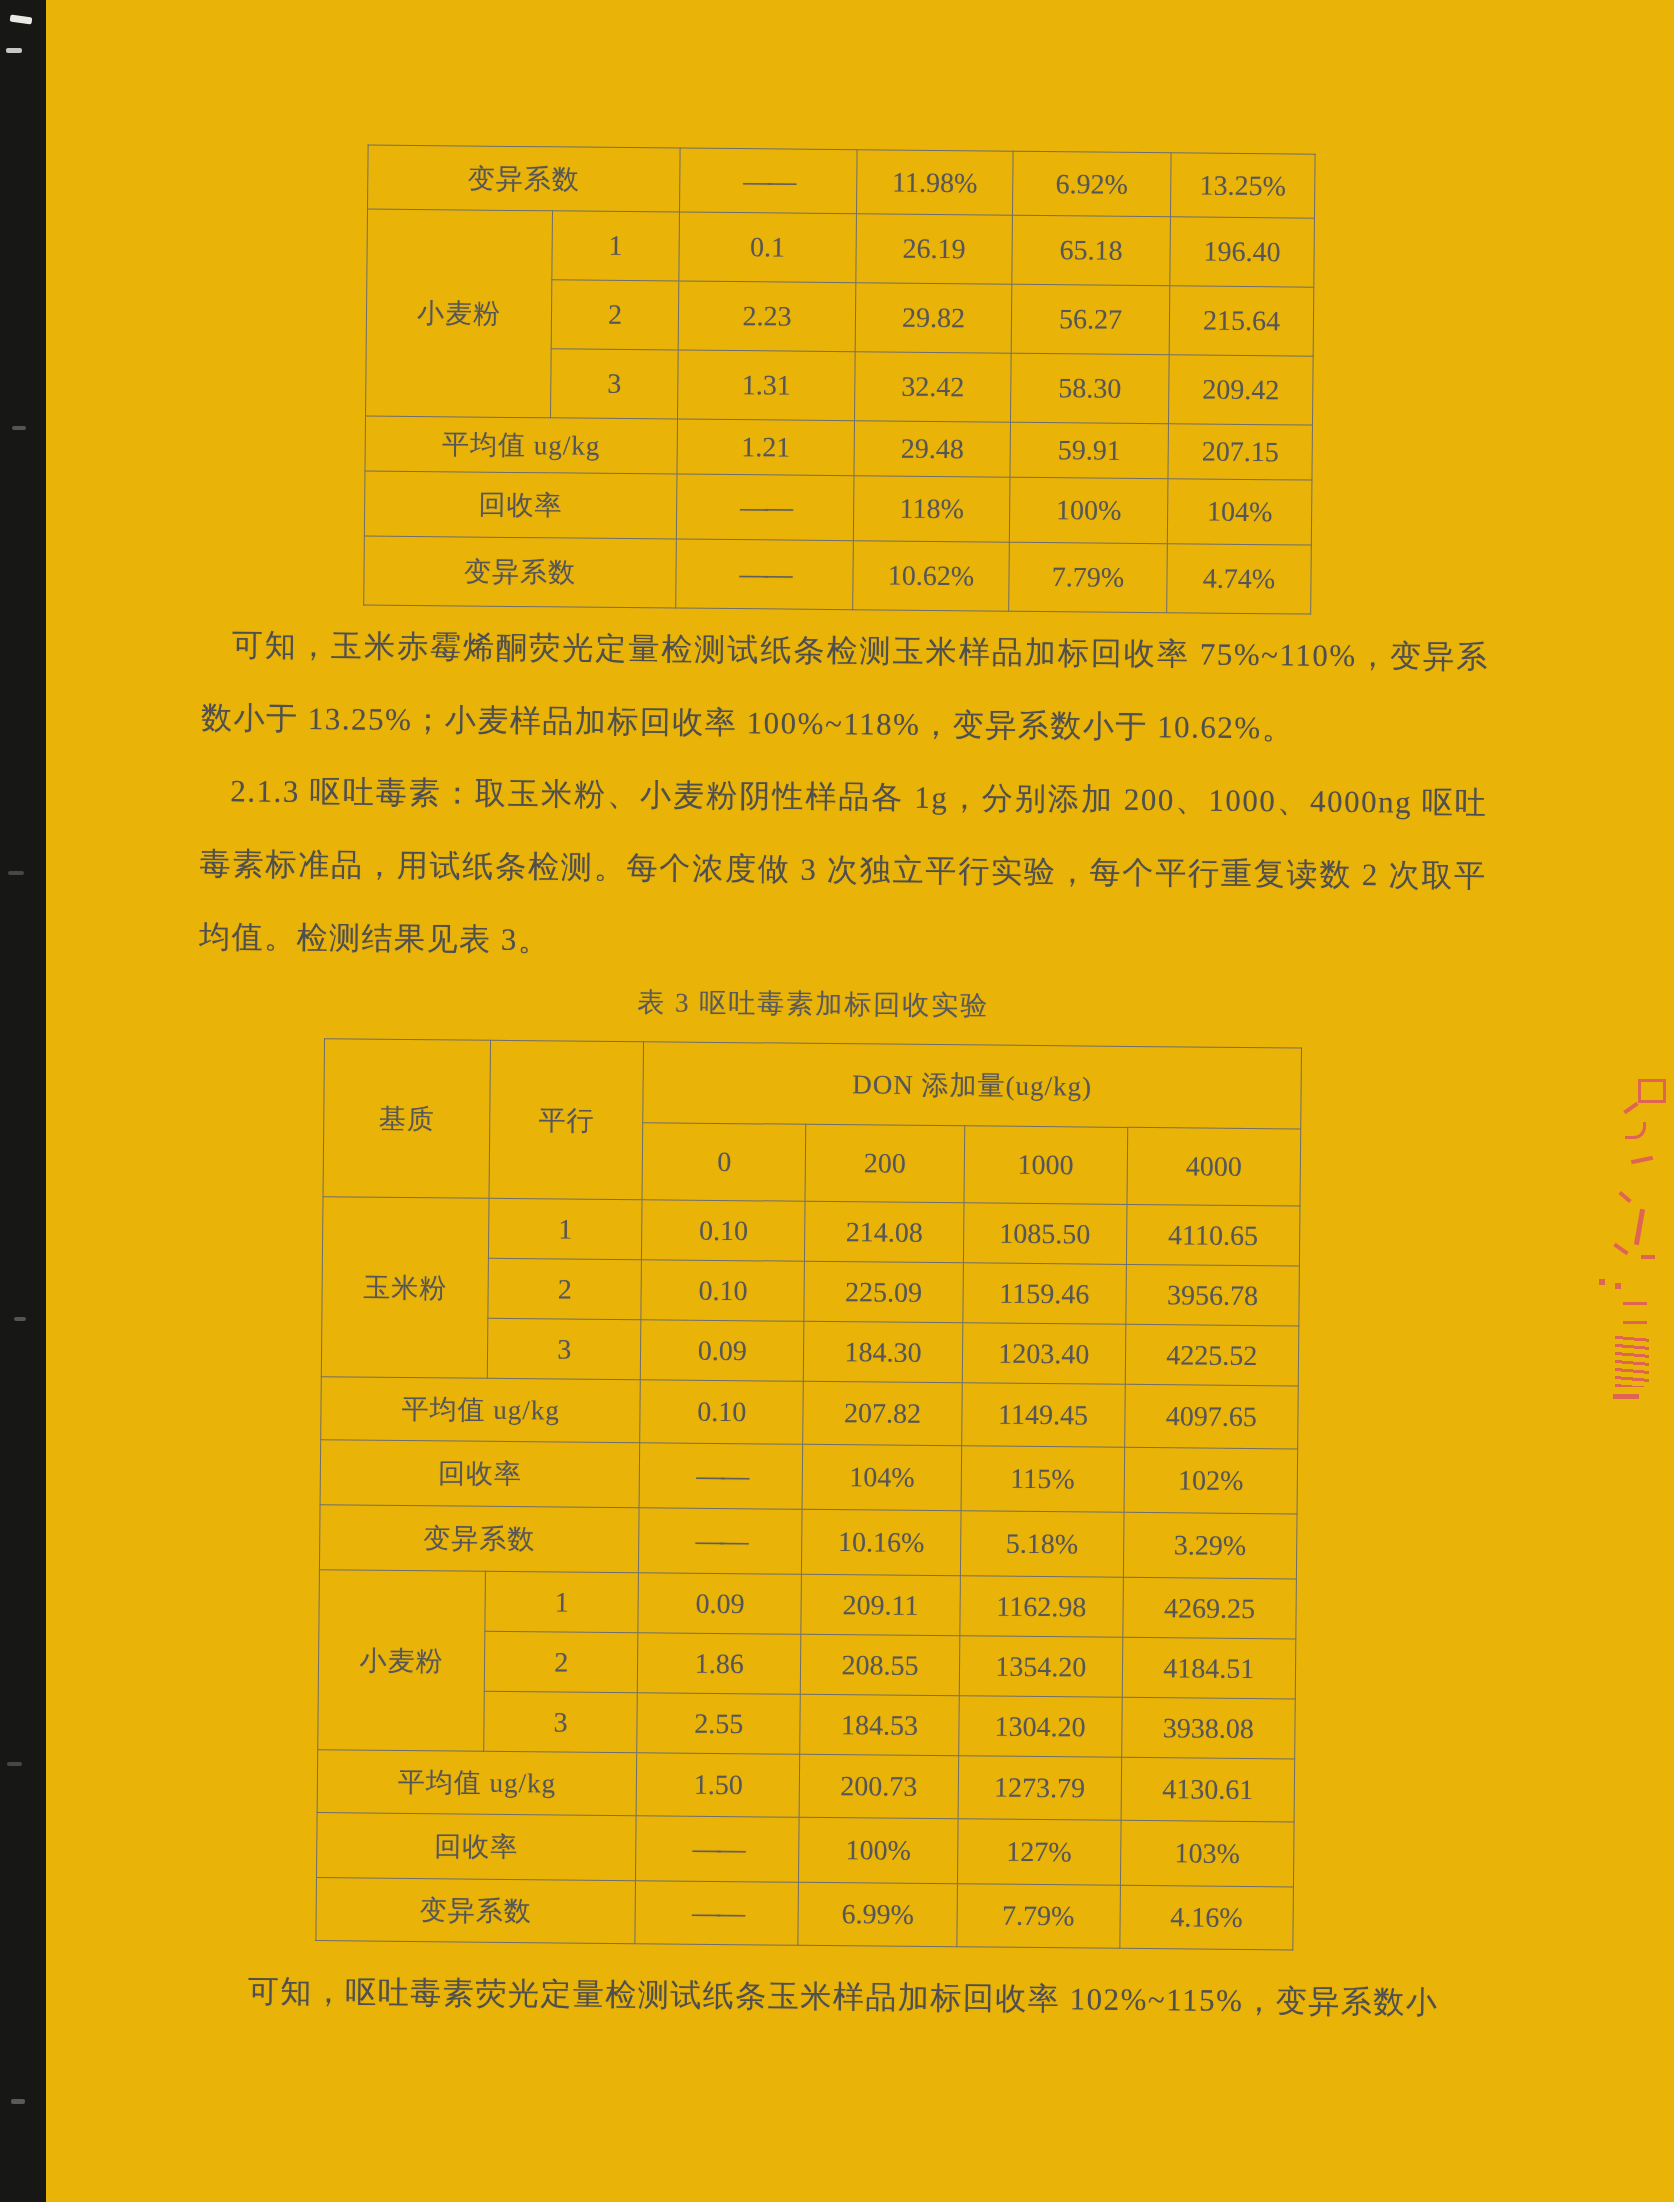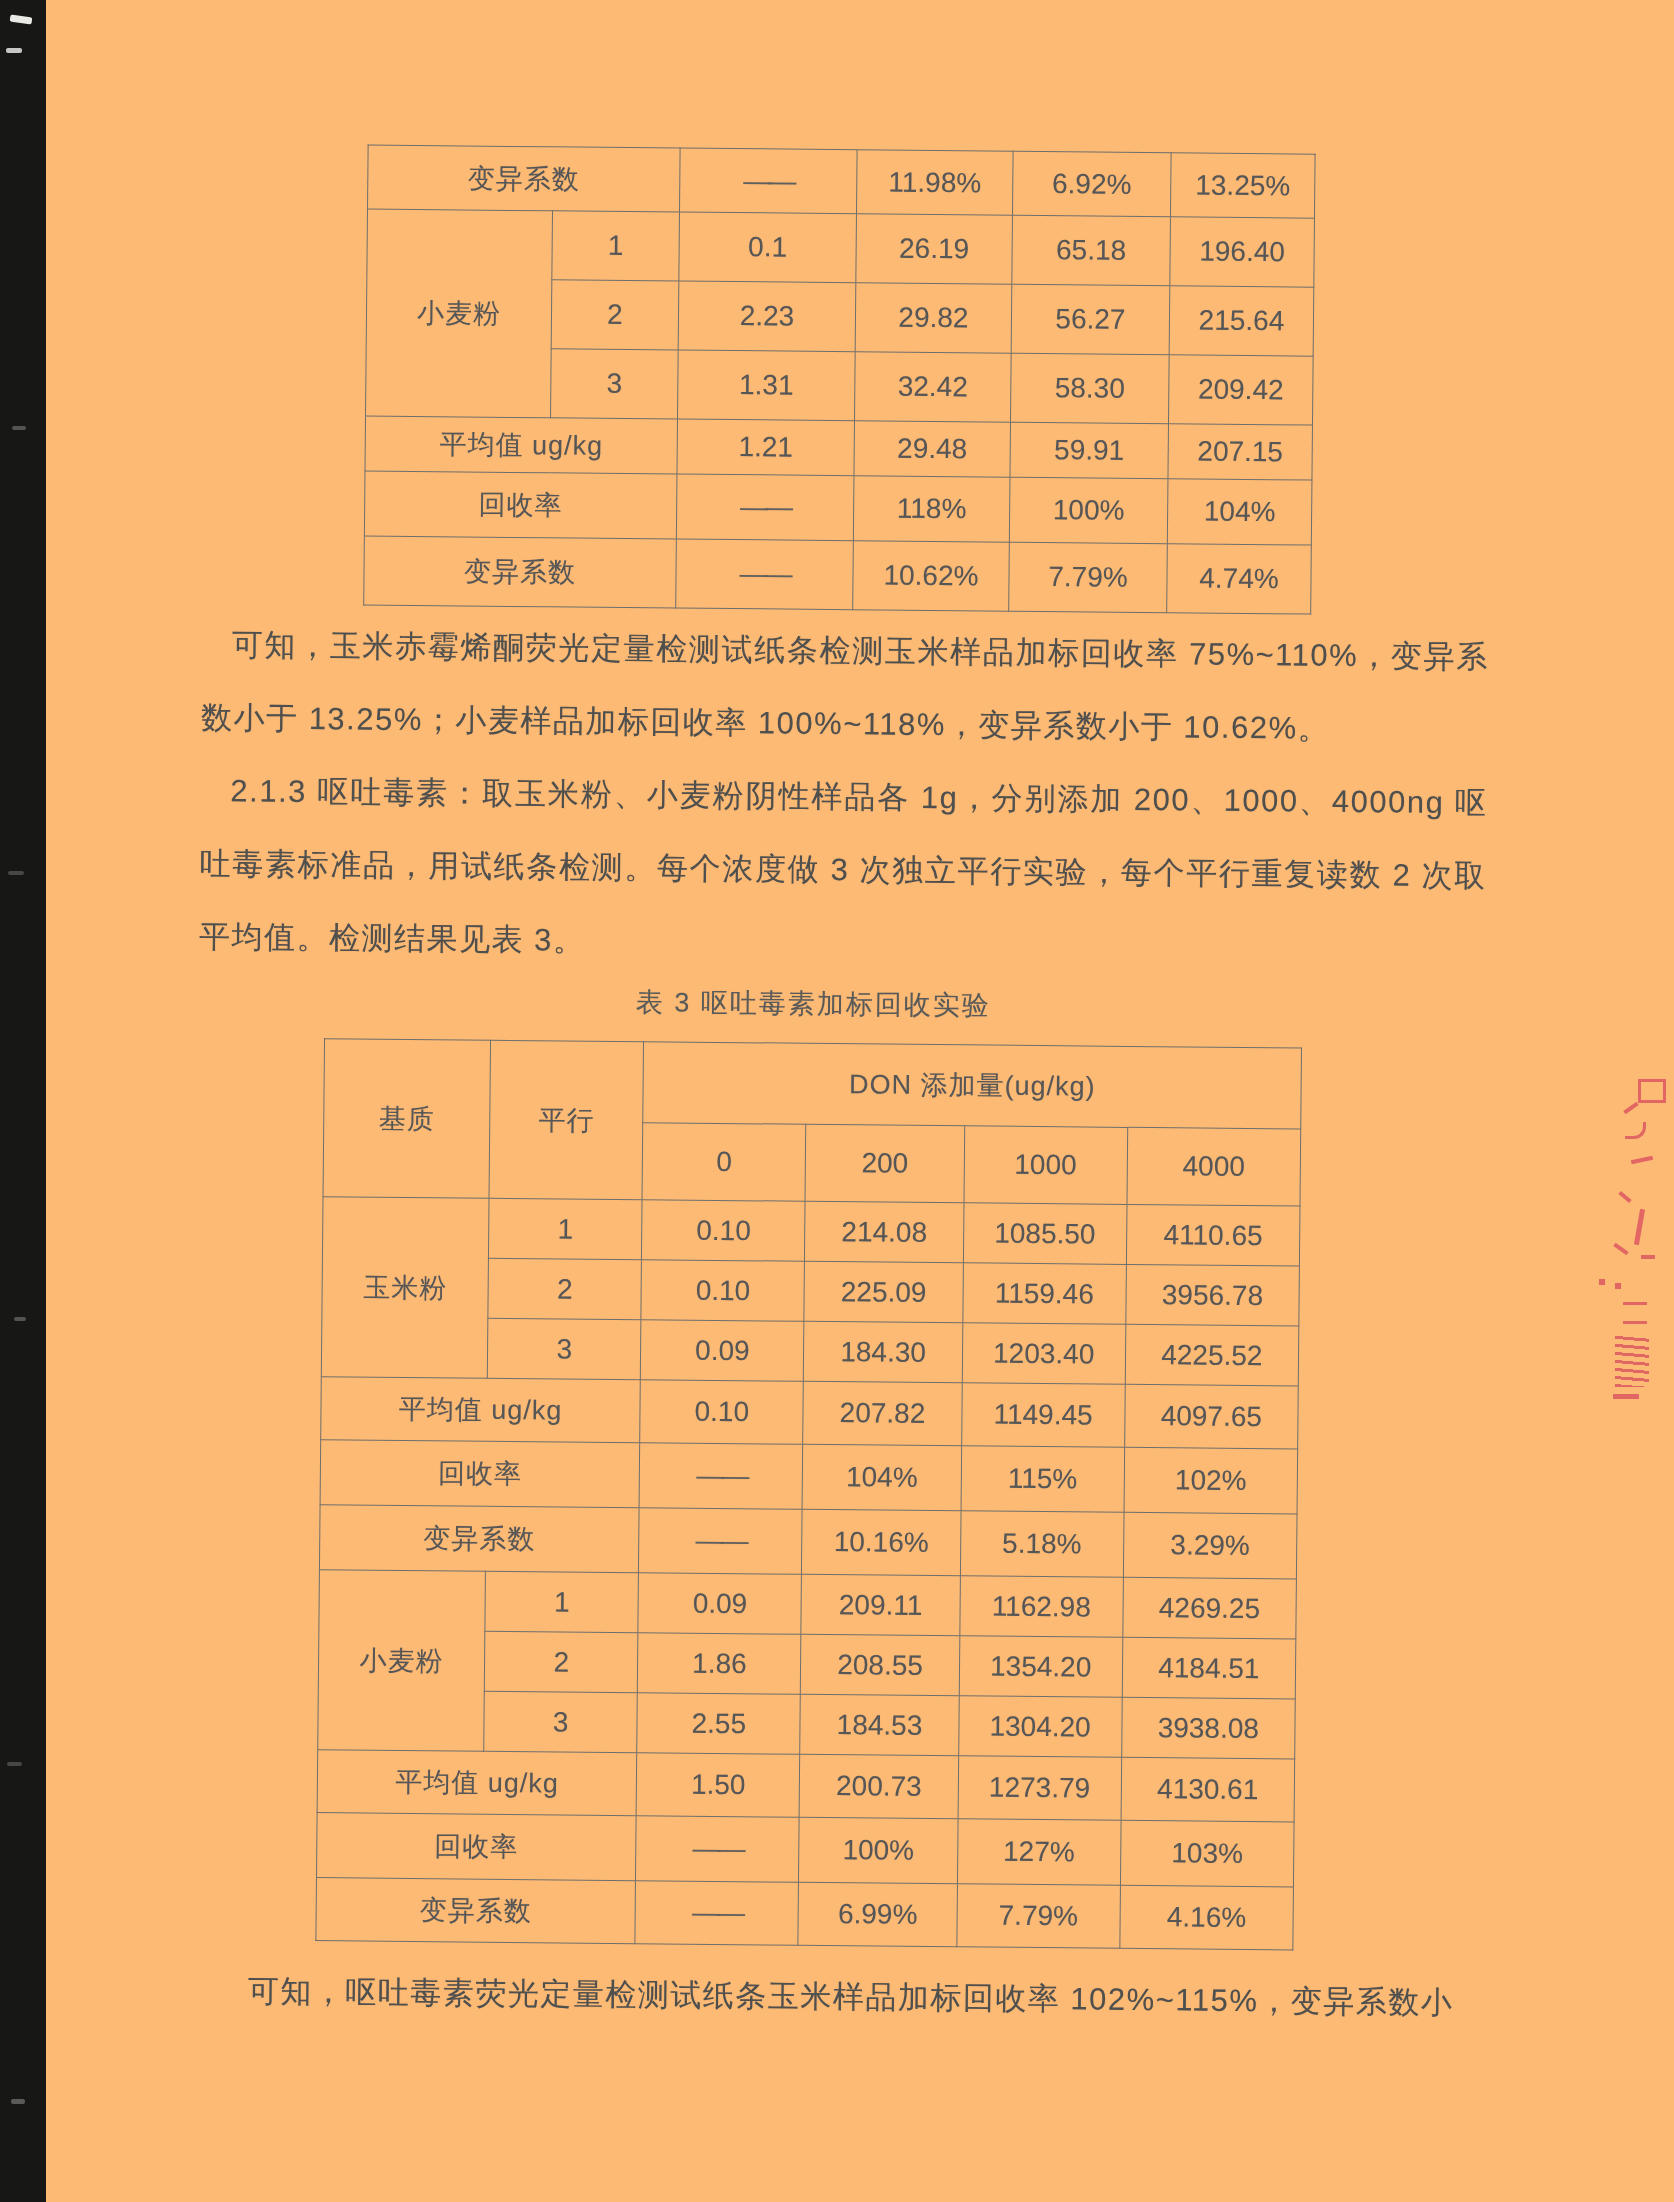--- a/index.html
+++ b/index.html
@@ -1,19 +1,19 @@
 <!DOCTYPE html>
 <html><head>
 <meta charset="utf-8">
 <style>
   html,body { margin:0; padding:0; background:#ffffff; }
   .page {
     position:relative; width:1674px; height:2203px;
-    background:#fdba74; overflow:hidden;
-    font-family:Liberation Sans, sans-serif;
+    background:#eab308; overflow:hidden;
+    font-family:Liberation Serif, serif;
   }
   
   .edge { position:absolute; left:0; top:0; width:46px; height:2203px; background:#171715; z-index:5; }
   .edge i { position:absolute; display:block; background:#f4f4f0; border-radius:2px; }
   .edge .m1 { left:10px; top:16px;  width:22px; height:7px; opacity:.95; transform:rotate(8deg); }
   .edge .m2 { left:6px;  top:48px;  width:16px; height:5px; opacity:.8; }
   .edge .m3 { left:12px; top:426px; width:14px; height:4px; opacity:.28; }
   .edge .m4 { left:8px;  top:871px; width:16px; height:4px; opacity:.22; }
   .edge .m5 { left:14px; top:1317px;width:12px; height:4px; opacity:.28; }
   .edge .m6 { left:7px;  top:1762px;width:15px; height:4px; opacity:.22; }

